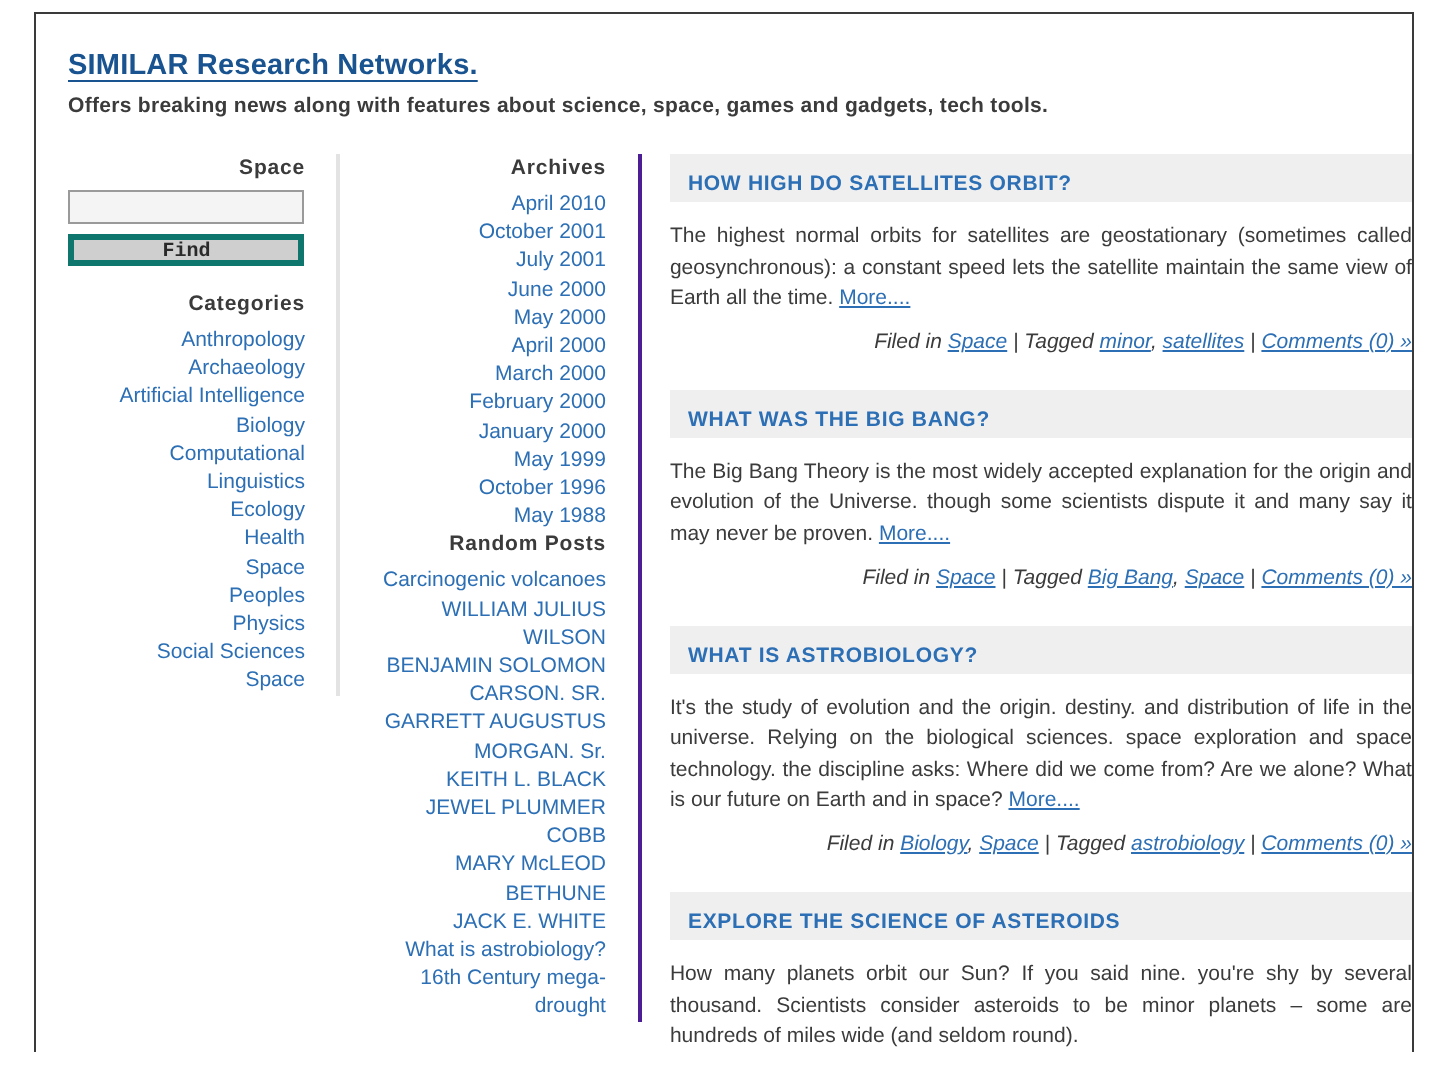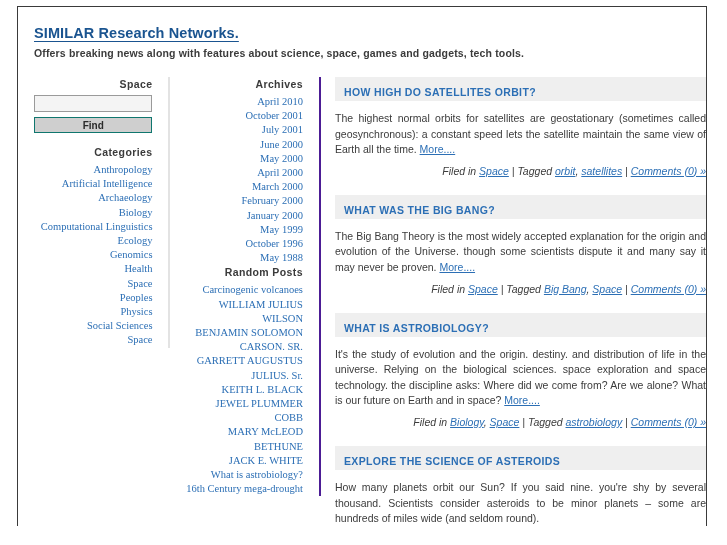--- a/index.html
+++ b/index.html
@@ -105,36 +105,35 @@
     font-size: 10px;
     color: #333;
     padding: 0 3px;
     outline: none;
   }
   .search-button {
     display: block;
     width: 100%;
     height: 16px;
     box-sizing: border-box;
-    border: 1px solid #0f766e;
+    border: 3px solid #0f766e;
     background: #cfcfcf;
-    font-family: Liberation Sans, sans-serif;
+    font-family: Liberation Mono, monospace;
     font-size: 10px;
     font-weight: bold;
     color: #2a2a2a;
     line-height: 13px;
     cursor: pointer;
     padding: 0;
   }
 
   ul.link-list {
     list-style: none;
     margin: 0;
     padding: 0;
-    font-family: Liberation Serif, serif;
   }
   ul.link-list li {
     margin: 0;
     padding: 0;
   }
   ul.link-list a {
     display: block;
     font-size: 10.5px;
     line-height: 14.2px;
     color: #2c6fb5;
@@ -209,36 +208,33 @@
         <input class="search-input" type="text" placeholder="" style="">
         <button class="search-button">Find</button>
       </div>
 
       <div class="widget-title">Categories</div>
       <ul class="link-list" id="categories-list">
           <li>
             <a>Anthropology</a>
           </li>
           <li>
+            <a>Archaeology</a>
+          </li>
+          <li>
             <a>Artificial Intelligence</a>
           </li>
           <li>
-            <a>Archaeology</a>
-          </li>
-          <li>
             <a>Biology</a>
           </li>
           <li>
             <a>Computational Linguistics</a>
           </li>
           <li>
             <a>Ecology</a>
-          </li>
-          <li>
-            <a>Genomics</a>
           </li>
           <li>
             <a>Health</a>
           </li>
           <li>
             <a>Space</a>
           </li>
           <li>
             <a>Peoples</a>
           </li>
@@ -300,21 +296,21 @@
           <li>
             <a>Carcinogenic volcanoes</a>
           </li>
           <li>
             <a>WILLIAM JULIUS WILSON</a>
           </li>
           <li>
             <a>BENJAMIN SOLOMON CARSON. SR.</a>
           </li>
           <li>
-            <a>GARRETT AUGUSTUS JULIUS. Sr.</a>
+            <a>GARRETT AUGUSTUS MORGAN. Sr.</a>
           </li>
           <li>
             <a>KEITH L. BLACK</a>
           </li>
           <li>
             <a>JEWEL PLUMMER COBB</a>
           </li>
           <li>
             <a>MARY McLEOD BETHUNE</a>
           </li>
@@ -327,21 +323,21 @@
           <li>
             <a>16th Century mega-drought</a>
           </li>
         </ul>
     </div>
 
     <div class="col-main" id="posts-container">
         <div class="post">
           <div class="post-title-bar"><a class="post-title">HOW HIGH DO SATELLITES ORBIT?</a></div>
           <p class="post-body"><span>The highest normal orbits for satellites are geostationary (sometimes called geosynchronous): a constant speed lets the satellite maintain the same view of Earth all the time. </span><a class="more-link">More....</a></p>
-          <div class="post-meta"><span class="sep">Filed in </span><a>Space</a><span class="sep"> | </span><span class="sep">Tagged </span><a>orbit</a><span class="sep">, </span><a>satellites</a><span class="sep"> | </span><a>Comments (0) »</a></div>
+          <div class="post-meta"><span class="sep">Filed in </span><a>Space</a><span class="sep"> | </span><span class="sep">Tagged </span><a>minor</a><span class="sep">, </span><a>satellites</a><span class="sep"> | </span><a>Comments (0) »</a></div>
         </div>
         <div class="post">
           <div class="post-title-bar"><a class="post-title">WHAT WAS THE BIG BANG?</a></div>
           <p class="post-body"><span>The Big Bang Theory is the most widely accepted explanation for the origin and evolution of the Universe. though some scientists dispute it and many say it may never be proven. </span><a class="more-link">More....</a></p>
           <div class="post-meta"><span class="sep">Filed in </span><a>Space</a><span class="sep"> | </span><span class="sep">Tagged </span><a>Big Bang</a><span class="sep">, </span><a>Space</a><span class="sep"> | </span><a>Comments (0) »</a></div>
         </div>
         <div class="post">
           <div class="post-title-bar"><a class="post-title">WHAT IS ASTROBIOLOGY?</a></div>
           <p class="post-body"><span>It's the study of evolution and the origin. destiny. and distribution of life in the universe. Relying on the biological sciences. space exploration and space technology. the discipline asks: Where did we come from? Are we alone? What is our future on Earth and in space? </span><a class="more-link">More....</a></p>
           <div class="post-meta"><span class="sep">Filed in </span><a>Biology</a><span class="sep">, </span><a>Space</a><span class="sep"> | </span><span class="sep">Tagged </span><a>astrobiology</a><span class="sep"> | </span><a>Comments (0) »</a></div>

